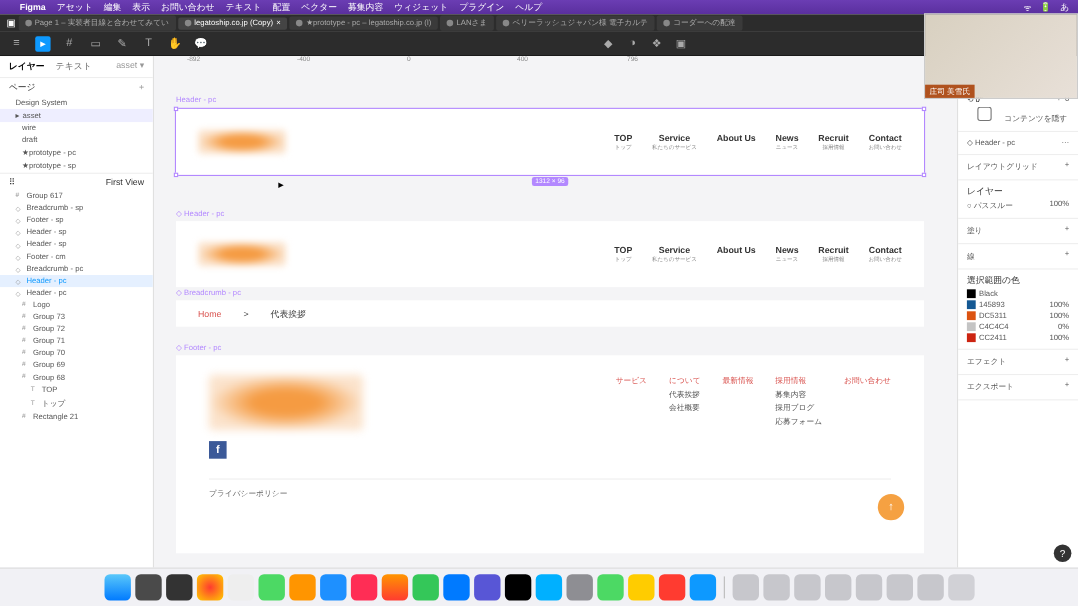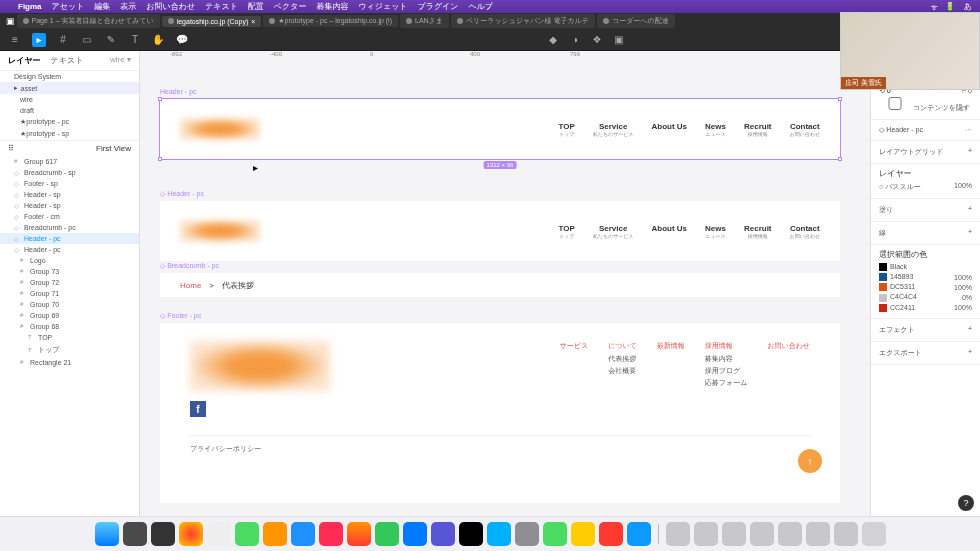--- a/index.html
+++ b/index.html
@@ -33,21 +33,21 @@
 .sel-handle{position:absolute;width:4px;height:4px;background:#fff;border:1px solid #b388ff}
 .size-badge{position:absolute;left:50%;top:calc(100% + 2px);transform:translateX(-50%);background:#b388ff;color:#fff;font-size:6px;padding:1px 3px;border-radius:2px}
 .frame-label{position:absolute;top:-11px;left:0;font-size:7px;color:#888}
 .frame-label.purple{color:#b388ff}
 .header-row{display:flex;align-items:center;height:100%;padding:0 20px}
 .logo-blur{width:80px;height:22px;background:radial-gradient(ellipse,#f59b42 30%,#fbe3cc 70%);filter:blur(3px);border-radius:4px}
 .nav{margin-left:auto;display:flex;gap:18px;text-align:center}
 .nav-item{font-size:8px;color:#333}
 .nav-item .sub{font-size:5px;color:#888;display:block}
 .frame.header2{top:150px;left:20px;width:680px;height:60px}
-.frame.breadcrumb{top:222px;left:20px;width:680px;height:24px;display:flex;align-items:center;padding:0 20px;font-size:8px;gap:8px}
+.frame.breadcrumb{top:222px;left:20px;width:680px;height:24px;display:flex;align-items:center;padding:0 20px;font-size:8px;gap:20px}
 .breadcrumb a{color:#d9534f}
 .frame.footer{top:272px;left:20px;width:680px;height:180px;padding:18px 30px}
 .footer-cols{display:flex;gap:30px;font-size:7px}
 .footer-logo{width:140px;height:50px;background:radial-gradient(ellipse,#f59b42 30%,#fbe3cc 70%);filter:blur(4px);border-radius:4px}
 .fcol .h{color:#d9534f;font-size:7px;margin-bottom:3px}
 .fcol div{color:#555;margin-bottom:2px}
 .fb{width:16px;height:16px;background:#3b5998;color:#fff;display:flex;align-items:center;justify-content:center;font-weight:bold;font-size:10px;margin-top:10px}
 .scrolltop{position:absolute;right:18px;bottom:30px;width:24px;height:24px;border-radius:50%;background:#f5a142;color:#fff;display:flex;align-items:center;justify-content:center;font-size:10px}
 .privacy{font-size:7px;color:#666;margin-top:18px;padding-top:8px;border-top:1px solid #eee}
 .right-panel{width:110px;background:#fff;border-left:1px solid #e0e0e0;font-size:7px;color:#555;position:relative}
@@ -134,22 +134,26 @@
     <span class="tool">▣</span>
   </div>
 </div>
 
 <div class="workspace">
 
   <div class="left-panel">
     <div class="panel-tabs">
       <span style="color:#000;font-weight:600">レイヤー</span>
       <span>テキスト</span>
-      <span style="margin-left:auto;color:#999">wire ▾</span>
-    </div>
+      <span style="margin-left:auto;color:#999">asset ▾</span>
+    </div>
+    <div class="panel-sec">
+        <span>ページ</span>
+        <span class="plus">+</span>
+      </div>
     <div class="layer-item">Design System</div>
     <div class="layer-item" style="background:#eef">
         <span>▸ </span>
         <span>asset</span>
       </div>
     <div class="layer-item l2">wire</div>
     <div class="layer-item l2">draft</div>
     <div class="layer-item l2">★prototype - pc</div>
     <div class="layer-item l2">★prototype - sp</div>
     <div class="panel-sec" style="border-top:1px solid #eee">

